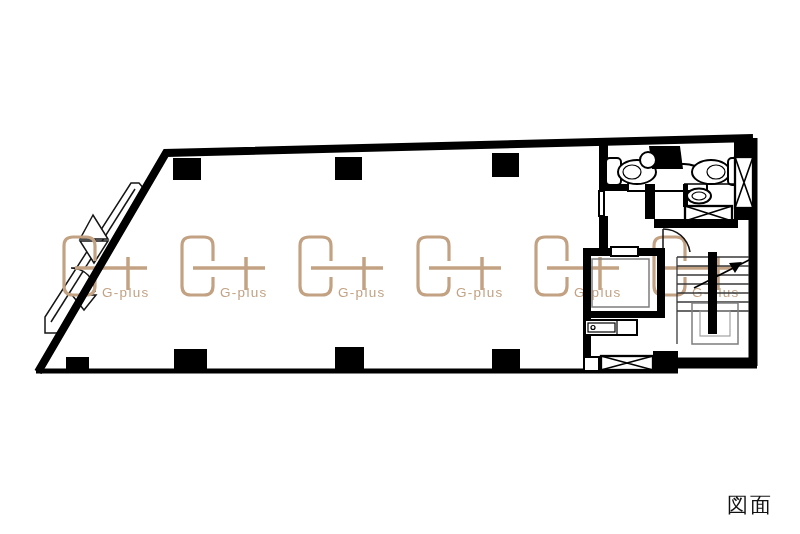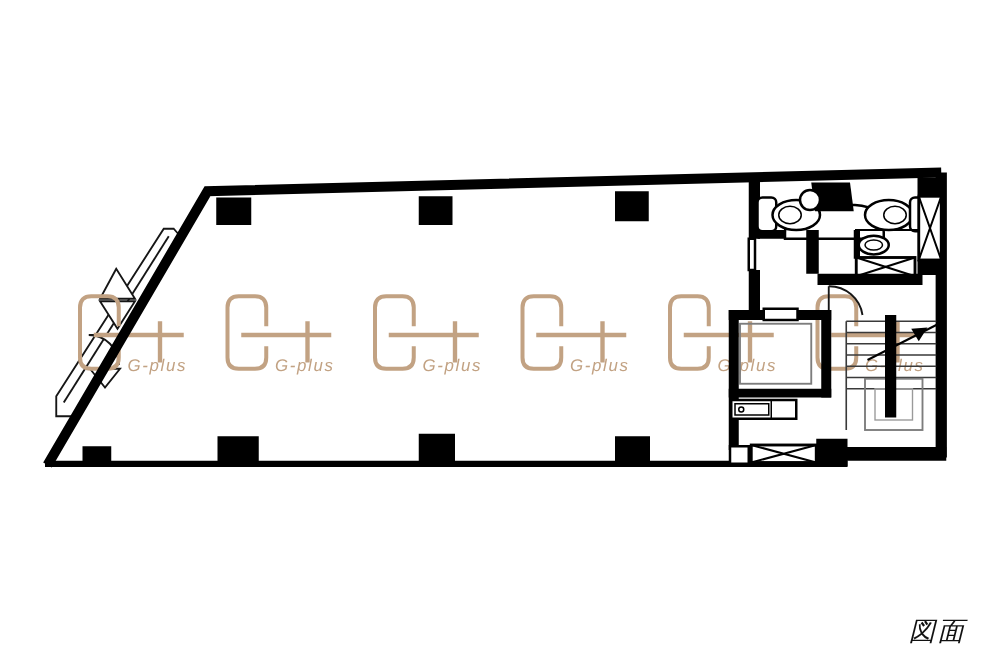--- a/index.html
+++ b/index.html
@@ -1,18 +1,18 @@
 <!DOCTYPE html>
 <html><head>
 <meta charset="utf-8">
 <style>
   html,body{margin:0;padding:0;background:#ffffff;}
   body{width:800px;height:534px;position:relative;overflow:hidden;
        font-family:"Liberation Sans","DejaVu Sans",sans-serif;}
-  .plan-wrap{position:absolute;inset:0;font-style:italic;}
+  .plan-wrap{position:absolute;inset:0;}
   svg{display:block;}
   .wm-text{font-size:13.5px;letter-spacing:1.3px;fill:#c2a283;}
   .title-text{font-size:21px;letter-spacing:2px;fill:#111111;}
   .thin{stroke:#161616;stroke-width:1.5;fill:#ffffff;}
   .thinline{stroke:#161616;stroke-width:1.5;fill:none;}
   .wall{fill:#000000;}
   .fix{stroke:#000000;stroke-width:2;fill:#ffffff;}
   .fix-in{stroke:#000000;stroke-width:1.2;fill:none;}
   .xbox{stroke:#000000;stroke-width:2.3;fill:#ffffff;}
   .xline{stroke:#000000;stroke-width:1.6;fill:none;}

